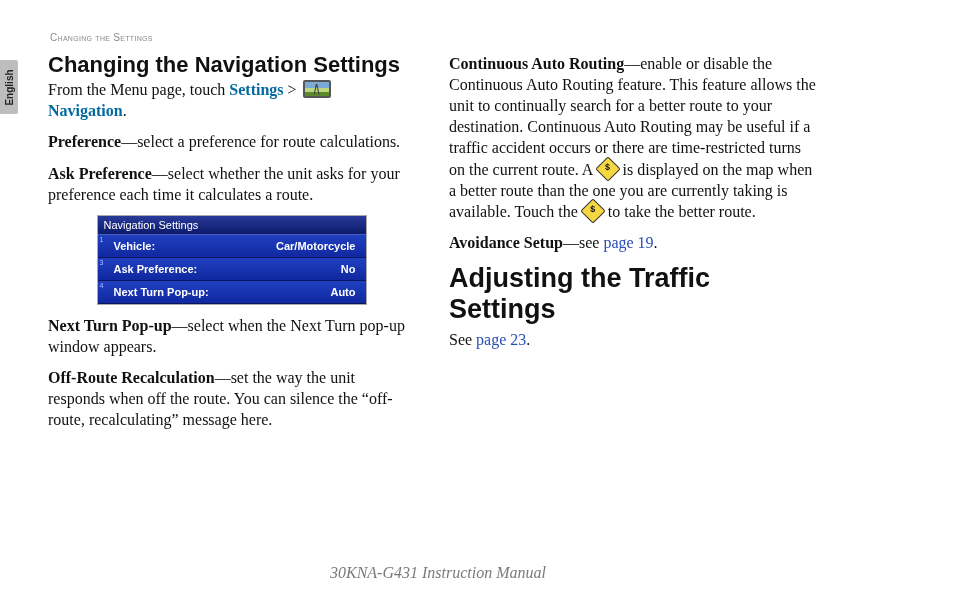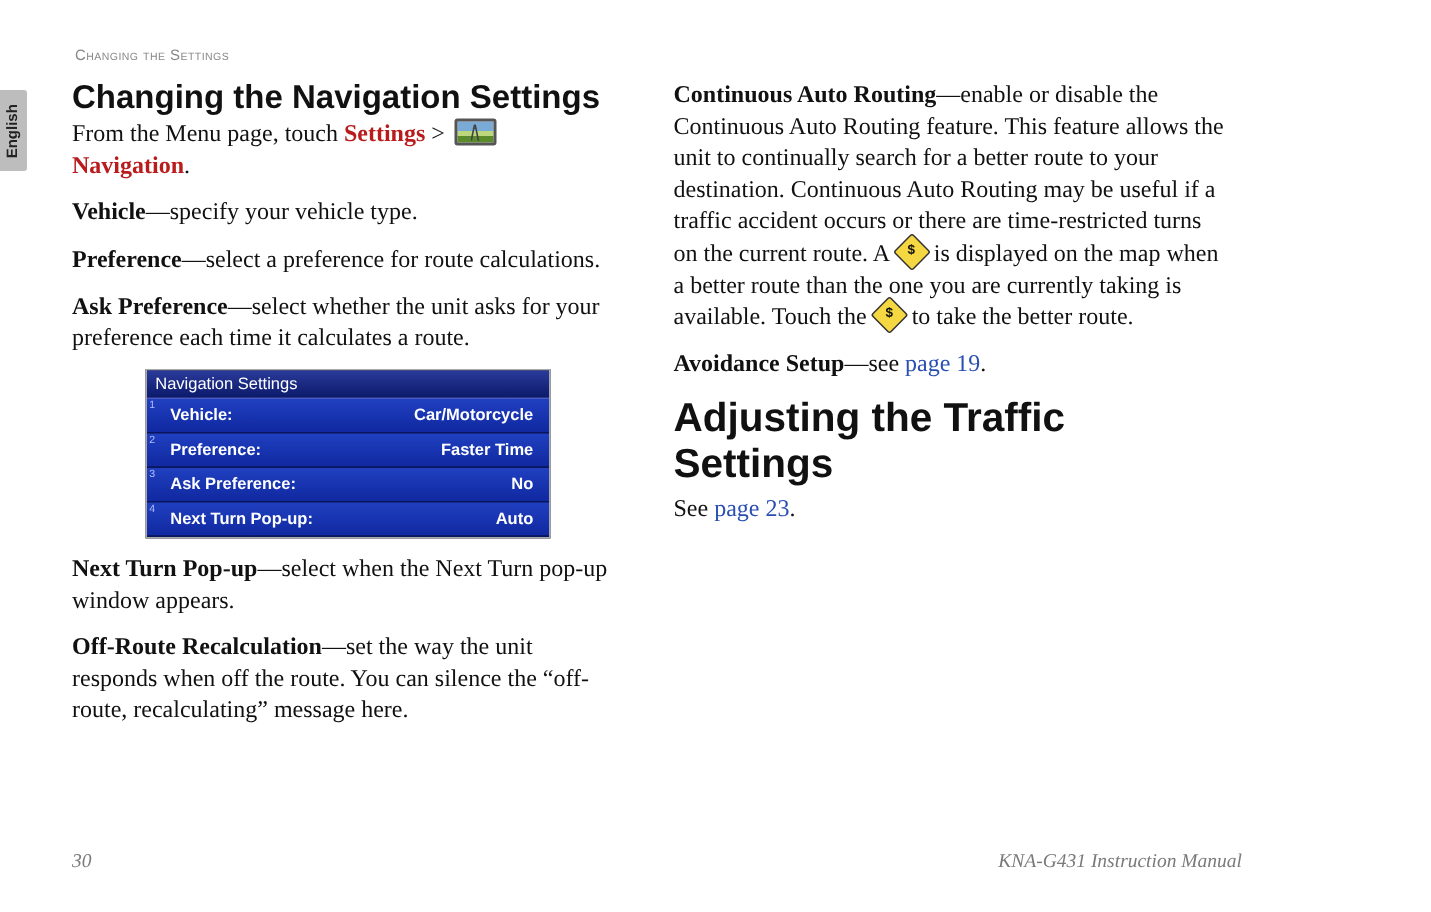--- a/index.html
+++ b/index.html
@@ -6,70 +6,64 @@
   html, body { width: 954px; height: 608px; background: #fff; font-family: "Times New Roman", Times, serif; color: #222; }
   .page { position: relative; width: 864px; height: 608px; padding: 32px 48px 28px 48px; }
   .lang-tab { position: absolute; left: 0; top: 60px; width: 18px; height: 54px; background: #bdbdbd; border-radius: 0 2px 2px 0; display: flex; align-items: center; justify-content: center; }
   .lang-tab span { transform: rotate(-90deg); font-family: Arial, sans-serif; font-size: 10px; font-weight: bold; color: #222; }
   .running-head { font-family: Arial, sans-serif; font-size: 10px; letter-spacing: 0.3px; color: #888; font-variant: small-caps; margin-bottom: 10px; margin-left: 2px; }
   .cols { display: flex; gap: 34px; }
   .col { width: 412px; }
   h1 { font-family: Arial, Helvetica, sans-serif; font-weight: bold; font-size: 22px; line-height: 1.1; margin-bottom: 2px; color: #111; }
   h2 { font-family: Arial, Helvetica, sans-serif; font-weight: bold; font-size: 27px; margin-top: 10px; margin-bottom: 4px; color: #111; }
   p { font-size: 16px; line-height: 1.32; margin-bottom: 10px; color: #111; }
-  .link { color: #b91c1c; font-weight: bold; }
+  .link { color: #0369a1; font-weight: bold; }
   .plainlink { color: #2a4fb3; }
   .nav-icon { display: inline-block; width: 28px; height: 18px; border: 2px solid #555; vertical-align: -3px; background: linear-gradient(to top, #5a8a2a 0%, #5a8a2a 30%, #bcd77c 30%, #bcd77c 55%, #7aaad6 55%, #7aaad6 100%); position: relative; border-radius: 2px; margin: 0 2px; }
   .nav-icon::after { content: ""; position: absolute; left: 50%; top: 10%; width: 6px; height: 80%; margin-left: -3px; background: #444; clip-path: polygon(20% 100%, 0 100%, 40% 0, 60% 0, 100% 100%, 80% 100%, 55% 30%, 45% 30%); }
   .diamond { display: inline-block; width: 18px; height: 18px; position: relative; vertical-align: -3px; margin: 0 2px; }
   .diamond .d { position: absolute; inset: 0; background: #f5d742; border: 1px solid #333; transform: rotate(45deg); border-radius: 2px; }
   .diamond .s { position: absolute; left: 50%; top: 50%; transform: translate(-50%, -55%); font-size: 9px; font-weight: bold; font-family: Arial; color: #111; }
   .screenshot { width: 270px; margin: 6px auto 10px auto; border: 1px solid #aaa; background: #0b1440; font-family: Arial, sans-serif; }
   .ss-title { background: linear-gradient(#2a3a9a, #0b1a6a); color: #fff; font-size: 11px; font-weight: normal; padding: 3px 6px; border-bottom: 1px solid #4a5ac0; }
   .ss-row { display: flex; justify-content: space-between; align-items: flex-start; color: #fff; font-size: 11px; font-weight: bold; padding: 5px 10px; background: linear-gradient(#2040c0, #1028a0); border-bottom: 1px solid #0a1560; position: relative; }
   .ss-row .num { position: absolute; left: 2px; top: 1px; font-size: 7px; color: #b0c0ff; font-weight: normal; }
   .ss-row .lbl { margin-left: 6px; }
   .ss-foot { display: flex; background: #000; padding: 3px 4px; gap: 3px; align-items: center; }
   .ss-btn { background: linear-gradient(#3a3a3a, #1a1a1a); color: #fff; font-size: 10px; font-weight: bold; padding: 2px 10px; border-radius: 3px; border: 1px solid #555; }
   .ss-btn.arrow { background: linear-gradient(#2a3a9a, #0b1a6a); padding: 2px 8px; }
   .ss-btn.empty { flex: 1; background: linear-gradient(#222,#111); }
-  .footer { position: absolute; bottom: 26px; left: 48px; right: 36px; display: flex; justify-content: space-between; font-size: 13px; font-style: italic; color: #7a7a7a; font-family: "Times New Roman", serif; }
+  .footer { position: absolute; bottom: 26px; left: 48px; right: 36px; display: flex; justify-content: center; font-size: 16px; font-style: italic; color: #7a7a7a; font-family: "Times New Roman", serif; }
 </style>
 </head>
 <body>
 
 <div class="page">
   <div class="lang-tab">
       <span>English</span>
     </div>
 
   <div class="running-head">Changing the Settings</div>
 
   <div class="cols">
 
     <div class="col">
       <h1>Changing the Navigation Settings</h1>
       <p>
         <span>From the Menu page, touch </span><span class="link">Settings</span><span> &gt; </span><span class="nav-icon"></span><span class="link"> Navigation</span><span>.</span>
       </p>
-      <p><b>Vehicle</b><span>—specify your vehicle type.</span></p>
       <p><b>Preference</b><span>—select a preference for route calculations.</span></p>
       <p><b>Ask Preference</b><span>—select whether the unit asks for your preference each time it calculates a route.</span></p>
 
       <div class="screenshot">
         <div class="ss-title">Navigation Settings</div>
         <div class="ss-row">
             <span class="num">1</span>
             <span class="lbl">Vehicle:</span>
             <span>Car/Motorcycle</span>
-          </div>
-        <div class="ss-row">
-            <span class="num">2</span>
-            <span class="lbl">Preference:</span>
-            <span>Faster Time</span>
           </div>
         <div class="ss-row">
             <span class="num">3</span>
             <span class="lbl">Ask Preference:</span>
             <span>No</span>
           </div>
         <div class="ss-row">
             <span class="num">4</span>
             <span class="lbl">Next Turn Pop-up:</span>
             <span>Auto</span>

